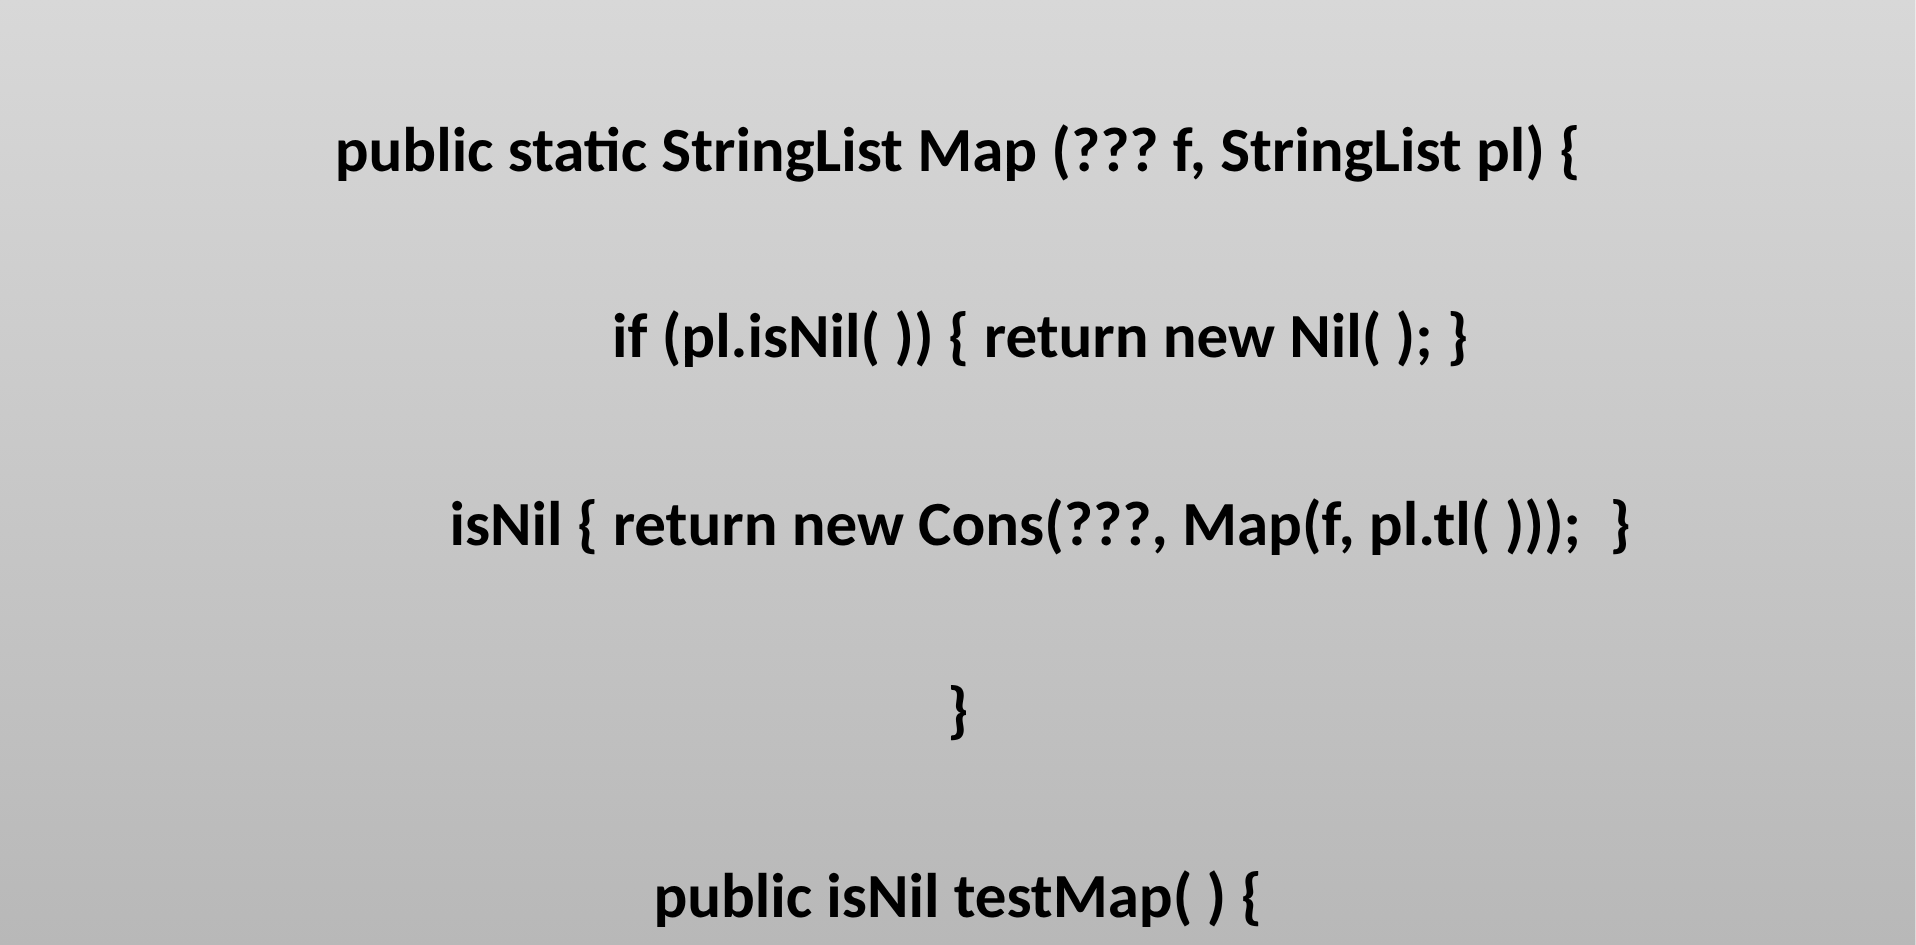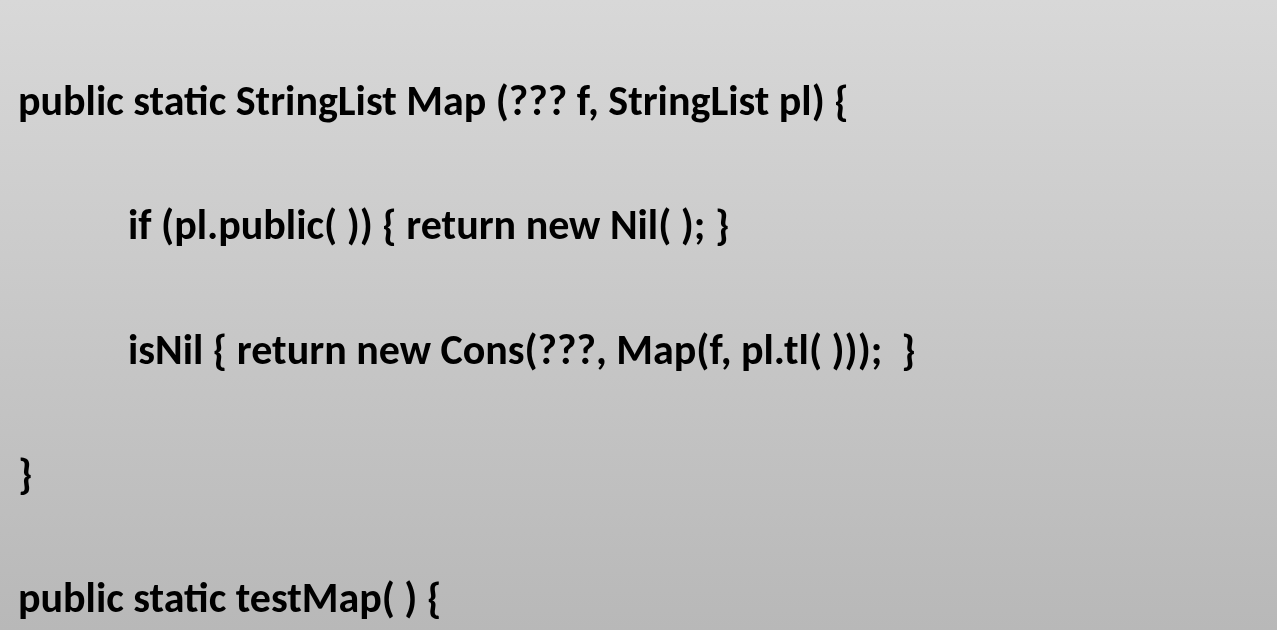--- a/index.html
+++ b/index.html
@@ -18,31 +18,32 @@
       padding: 8px 18px;
       line-height: 1.48;
       overflow: hidden;
       position: relative;
     }
     .code-block {
       white-space: pre;
     }
     .line {
       display: block;
+      text-align: center;
     }
     .indent1 {
       padding-left: 110px;
     }
   </style>
 </head>
 <body>
 
 <div class="code-block">
 <span class="line">public static StringList Map (??? f, StringList pl) {</span>
-<span class="line indent1">if (pl.public( )) { return new Nil( ); }</span>
+<span class="line indent1">if (pl.isNil( )) { return new Nil( ); }</span>
 <span class="line indent1">isNil { return new Cons(???, Map(f, pl.tl( )));  }</span>
 <span class="line">}</span>
-<span class="line">public static testMap( ) {</span>
+<span class="line">public isNil testMap( ) {</span>
 
 
 
 
 </div>
 
 </body></html>

